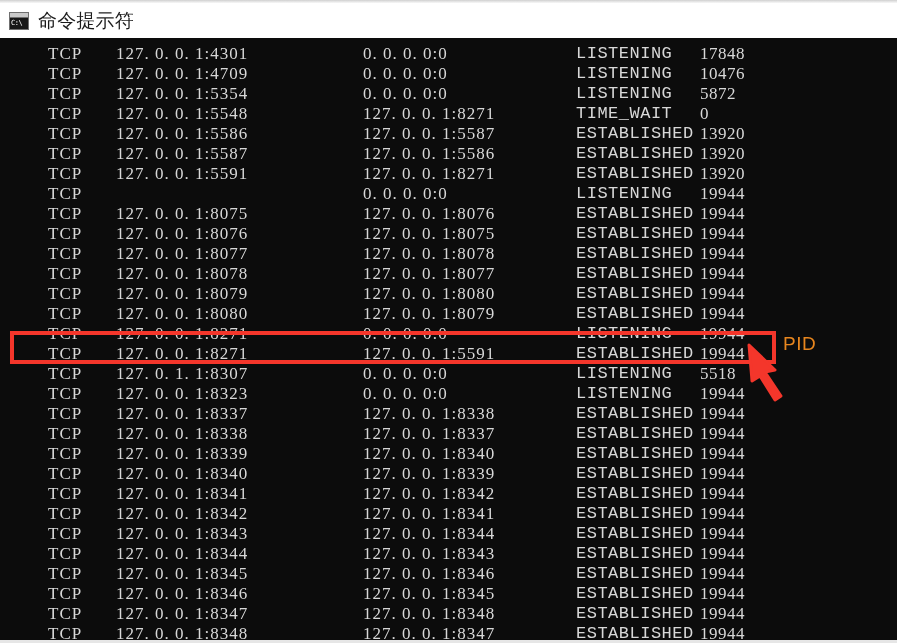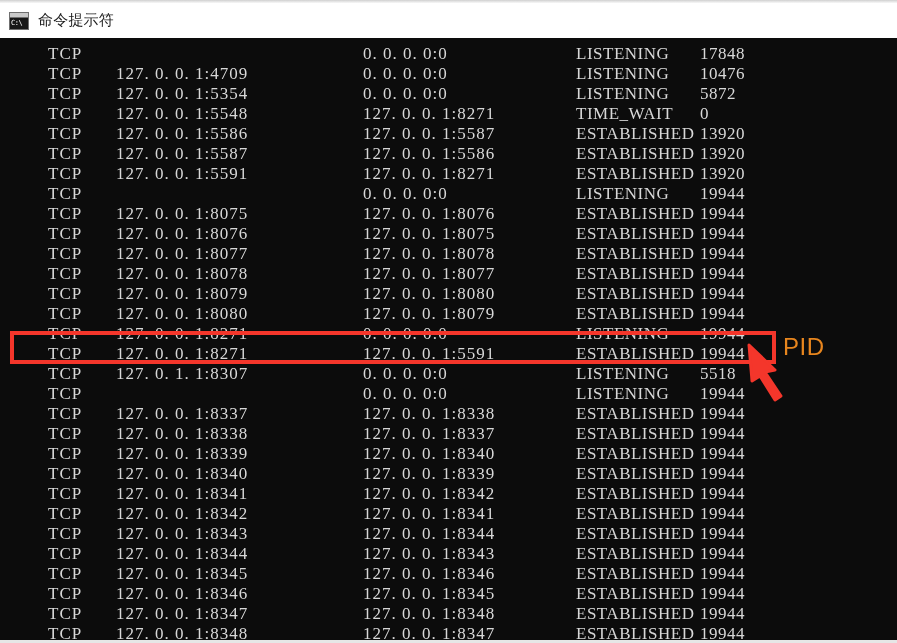--- a/index.html
+++ b/index.html
@@ -55,21 +55,21 @@
     font-family: "DejaVu Sans Mono", monospace;
     font-size: 7px;
     line-height: 11px;
     text-align: left;
     padding-left: 1px;
     letter-spacing: -0.5px;
     overflow: hidden;
   }
   .title-text {
     margin-left: 9px;
-    font-size: 15px;
+    font-size: 19px;
     color: #1b1b1b;
     letter-spacing: 0.2px;
     white-space: nowrap;
   }
 
   
   .console {
     position: absolute;
     left: 0; top: 38px;
     width: 897px; height: 605px;
@@ -87,40 +87,40 @@
     height: 20px;
     line-height: 20px;
     white-space: nowrap;
     font-family: "Liberation Serif", "DejaVu Serif", serif;
     font-size: 17px;
     color: #d8d8d8;
   }
   .c-proto  { position: absolute; left: 16px;  letter-spacing: 1px; }
   .c-local  { position: absolute; left: 84px;  letter-spacing: 1px; }
   .c-remote { position: absolute; left: 316px; letter-spacing: 1px; margin-left: 15px; }
-  .c-state  { position: absolute; left: 544px; letter-spacing: 0.5px; }
+  .c-state  { position: absolute; left: 544px; letter-spacing: 0.5px; font-family: Liberation Mono, monospace; }
   .c-pid    { position: absolute; left: 668px; letter-spacing: 0.5px; }
 
   
   .hl-rect {
     position: absolute;
     left: 10px;
     top: 293px;
     width: 766px;
     height: 33px;
     border: 4px solid #f4362b;
     box-sizing: border-box;
     pointer-events: none;
   }
   .pid-label {
     position: absolute;
     left: 783px;
     top: 295px;
     font-family: "Liberation Sans", sans-serif;
-    font-size: 24px;
+    font-size: 19px;
     color: #e8861e;
     letter-spacing: 0.5px;
   }
   .arrow-svg {
     position: absolute;
     left: 735px;
     top: 296px;
     width: 120px;
     height: 75px;
     pointer-events: none;
@@ -144,20 +144,21 @@
       <div class="bar"></div>
       <div class="body">C:\</div>
     </div>
     <div class="title-text">命令提示符</div>
   </div>
 
   <div class="console">
     <div class="rows" id="rows-container">
         <div class="row">
           <span class="c-proto">TCP</span>
+          <span class="c-local">127. 0. 0. 1:4301</span>
           <span class="c-remote">0. 0. 0. 0:0</span>
           <span class="c-state">LISTENING</span>
           <span class="c-pid">17848</span>
         </div>
         <div class="row">
           <span class="c-proto">TCP</span>
           <span class="c-local">127. 0. 0. 1:4709</span>
           <span class="c-remote">0. 0. 0. 0:0</span>
           <span class="c-state">LISTENING</span>
           <span class="c-pid">10476</span>
@@ -261,20 +262,21 @@
         </div>
         <div class="row">
           <span class="c-proto">TCP</span>
           <span class="c-local">127. 0. 1. 1:8307</span>
           <span class="c-remote">0. 0. 0. 0:0</span>
           <span class="c-state">LISTENING</span>
           <span class="c-pid">5518</span>
         </div>
         <div class="row">
           <span class="c-proto">TCP</span>
+          <span class="c-local">127. 0. 0. 1:8323</span>
           <span class="c-remote">0. 0. 0. 0:0</span>
           <span class="c-state">LISTENING</span>
           <span class="c-pid">19944</span>
         </div>
         <div class="row">
           <span class="c-proto">TCP</span>
           <span class="c-local">127. 0. 0. 1:8337</span>
           <span class="c-remote">127. 0. 0. 1:8338</span>
           <span class="c-state">ESTABLISHED</span>
           <span class="c-pid">19944</span>

